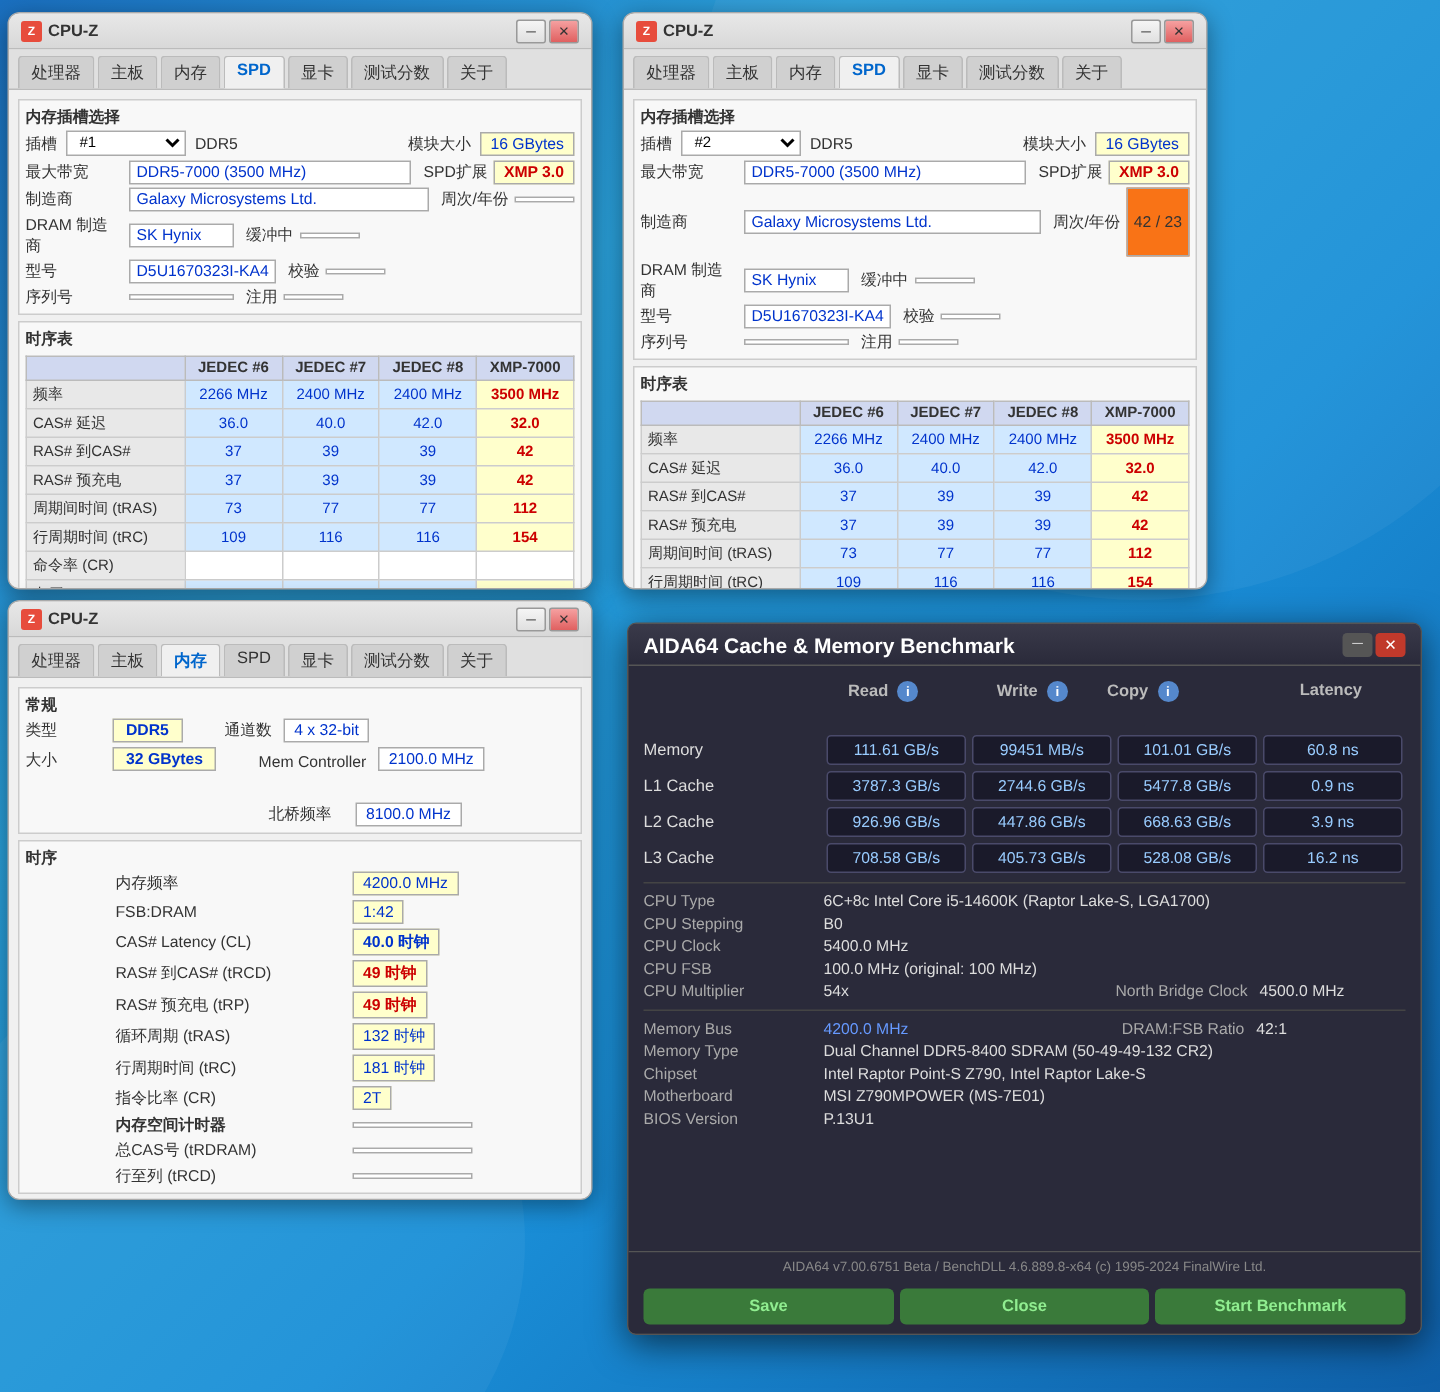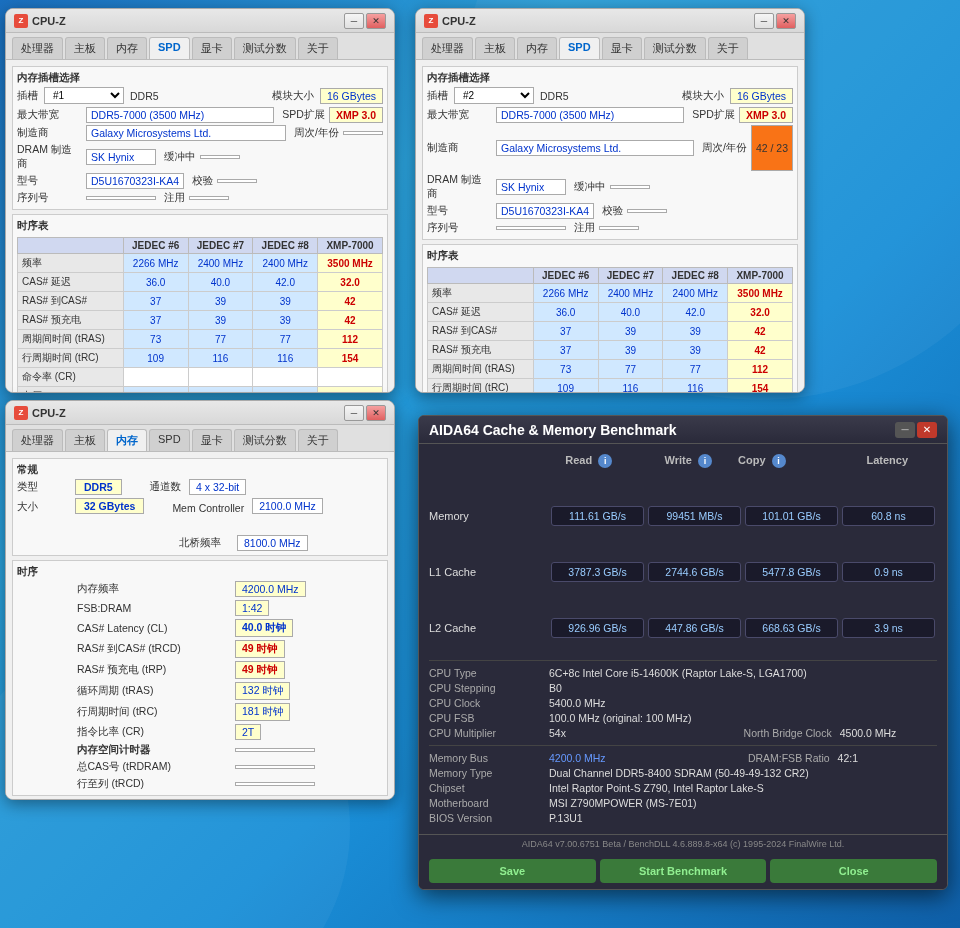--- a/index.html
+++ b/index.html
@@ -250,21 +250,21 @@
     }
 
     .aida-value-box {
       background: #1a1a2a;
       border: 1px solid #4a4a6a;
       border-radius: 3px;
       padding: 3px 6px;
       color: #99ccff;
       font-size: 10.5px;
       text-align: center;
-      margin: 16px 2px;
+      margin: 0 2px;
     }
 
     .aida-value-box.latency {
       color: #99ccff;
     }
 
     .aida-divider {
       height: 1px;
       background: #444;
       margin: 6px 0;
@@ -863,20 +863,35 @@
         <div class="aida-value-box">447.86 GB/s</div>
       </div>
       <div class="aida-cell">
         <div class="aida-value-box">668.63 GB/s</div>
       </div>
       <div class="aida-cell">
         <div class="aida-value-box latency">3.9 ns</div>
       </div>
     </div>
 
+    <div class="aida-data-row">
+      <div class="aida-row-label">L3 Cache</div>
+      <div class="aida-cell">
+        <div class="aida-value-box">708.58 GB/s</div>
+      </div>
+      <div class="aida-cell">
+        <div class="aida-value-box">405.73 GB/s</div>
+      </div>
+      <div class="aida-cell">
+        <div class="aida-value-box">528.08 GB/s</div>
+      </div>
+      <div class="aida-cell">
+        <div class="aida-value-box latency">16.2 ns</div>
+      </div>
+    </div>
 
     <div class="aida-divider"></div>
 
     <div class="aida-info-section">
       <div class="aida-info-row">
         <span class="aida-info-label">CPU Type</span>
         <span class="aida-info-value">6C+8c Intel Core i5-14600K (Raptor Lake-S, LGA1700)</span>
       </div>
       <div class="aida-info-row">
         <span class="aida-info-label">CPU Stepping</span>
@@ -923,17 +938,17 @@
         <span class="aida-info-label">BIOS Version</span>
         <span class="aida-info-value">P.13U1</span>
       </div>
     </div>
   </div>
 
   <div class="aida-bottom-bar">
     <div class="aida-footer-text">AIDA64 v7.00.6751 Beta / BenchDLL 4.6.889.8-x64  (c) 1995-2024 FinalWire Ltd.</div>
     <div class="aida-buttons">
       <button class="aida-btn save">Save</button>
+      <button class="aida-btn close">Close</button>
       <button class="aida-btn benchmark">Start Benchmark</button>
-      <button class="aida-btn close">Close</button>
     </div>
   </div>
 </div>
 
 </body></html>

